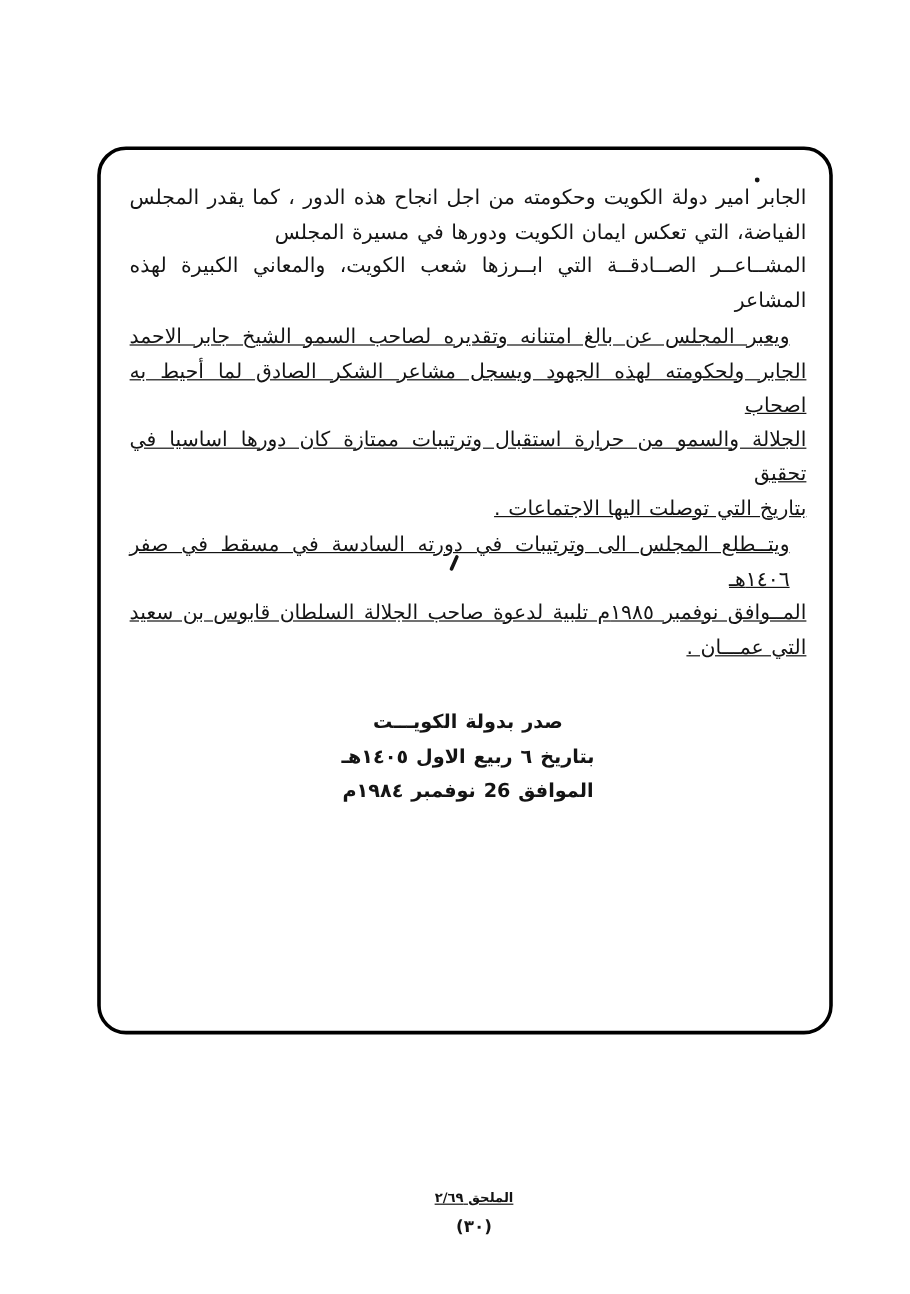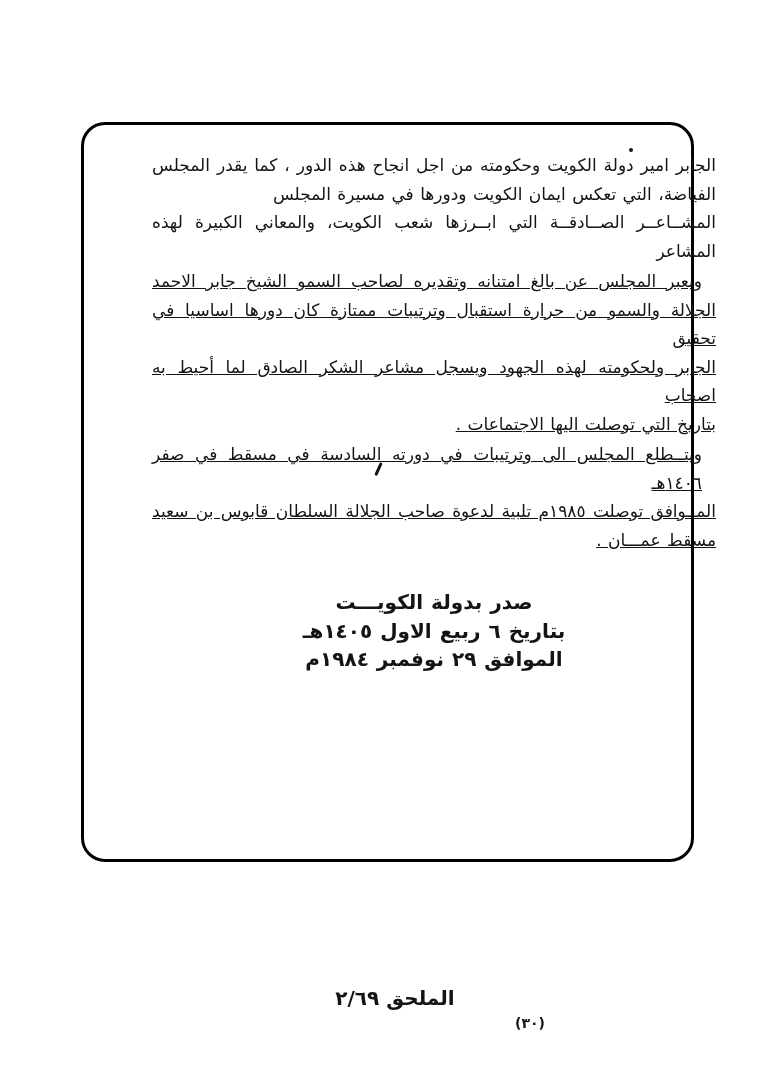--- a/index.html
+++ b/index.html
@@ -25,32 +25,31 @@
   .content {
     position: absolute;
     left: 108px;
     top: 151px;
     width: 564px;
     direction: rtl;
     font-size: 17px;
     line-height: 28.5px;
     text-align: right;
     word-spacing: 1px;
-    margin-left: 44px;
   }
   .para + .para { margin-top: 2px; text-decoration: underline; }
   .ln { display: block; }
   .jl { text-align: justify; text-align-last: justify; }
   .indent { padding-right: 14px; }
   .signature {
     margin-top: 34px;
     text-align: center;
     text-align-last: center;
     font-weight: bold;
-    font-size: 20px;
+    font-size: 16px;
     letter-spacing: 0.2px;
   }
   .stray-dot {
     position: absolute;
     left: 629px;
     top: 148px;
     width: 4px;
     height: 4px;
     border-radius: 50%;
     background: #141414;
@@ -67,22 +66,22 @@
   }
   .footer {
     position: absolute;
     top: 989px;
     left: 245px;
     width: 300px;
     direction: rtl;
     text-align: center;
     font-weight: bold;
   }
-  .footer .appendix { font-size: 20px; line-height: 19px; }
-  .footer .pagenum { font-size: 14px; line-height: 19px; margin-top: 6px; text-align: right; }
+  .footer .appendix { font-size: 11px; line-height: 19px; text-decoration: underline; }
+  .footer .pagenum { font-size: 14px; line-height: 19px; margin-top: 6px; }
 </style>
 </head>
 <body>
 
 <div class="page">
 
   <div class="frame"></div>
 
   <div class="stray-dot"></div>
   <div class="stray-stroke"></div>
@@ -90,35 +89,35 @@
   <div class="content">
 
     <div class="para">
       <span class="ln jl">الجابر امير دولة الكويت وحكومته من اجل انجاح هذه الدور ، كما يقدر المجلس</span>
       <span class="ln">الفياضة، التي تعكس ايمان الكويت ودورها في مسيرة المجلس</span>
       <span class="ln jl">المشــاعــر الصــادقــة التي ابــرزها شعب الكويت، والمعاني الكبيرة لهذه المشاعر</span>
     </div>
 
     <div class="para">
       <span class="ln jl indent">ويعبر المجلس عن بالغ امتنانه وتقديره لصاحب السمو الشيخ جابر الاحمد</span>
+      <span class="ln jl">الجابر ولحكومته لهذه الجهود ويسجل مشاعر الشكر الصادق لما أحيط به اصحاب</span>
       <span class="ln jl">الجلالة والسمو من حرارة استقبال وترتيبات ممتازة كان دورها اساسيا في تحقيق</span>
-      <span class="ln jl">الجابر ولحكومته لهذه الجهود ويسجل مشاعر الشكر الصادق لما أحيط به اصحاب</span>
       <span class="ln">بتاريخ التي توصلت اليها الاجتماعات .</span>
     </div>
 
     <div class="para">
       <span class="ln jl indent">ويتــطلع المجلس الى وترتيبات في دورته السادسة في مسقط في صفر ١٤٠٦هـ</span>
-      <span class="ln jl">المــوافق توصلت ١٩٨٥م تلبية لدعوة صاحب الجلالة السلطان قابوس بن سعيد</span>
-      <span class="ln">مسقط عمـــان .</span>
+      <span class="ln jl">المــوافق نوفمبر ١٩٨٥م تلبية لدعوة صاحب الجلالة السلطان قابوس بن سعيد</span>
+      <span class="ln">التي عمـــان .</span>
     </div>
 
     <div class="signature">
       <span class="ln">صدر بدولة الكويـــت</span>
       <span class="ln">بتاريخ ٦ ربيع الاول ١٤٠٥هـ</span>
-      <span class="ln">الموافق ٢٩ نوفمبر ١٩٨٤م</span>
+      <span class="ln">الموافق 26 نوفمبر ١٩٨٤م</span>
     </div>
 
   </div>
 
   <div class="footer">
     <div class="appendix">الملحق ٢/٦٩</div>
     <div class="pagenum">(٣٠)</div>
   </div>
 
 </div>

